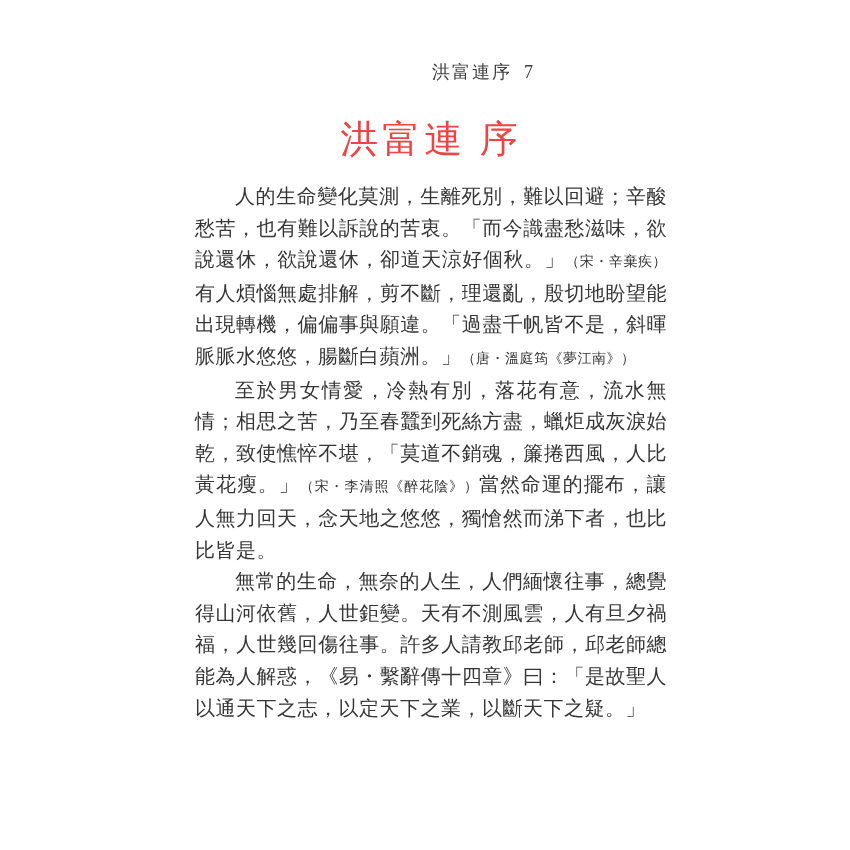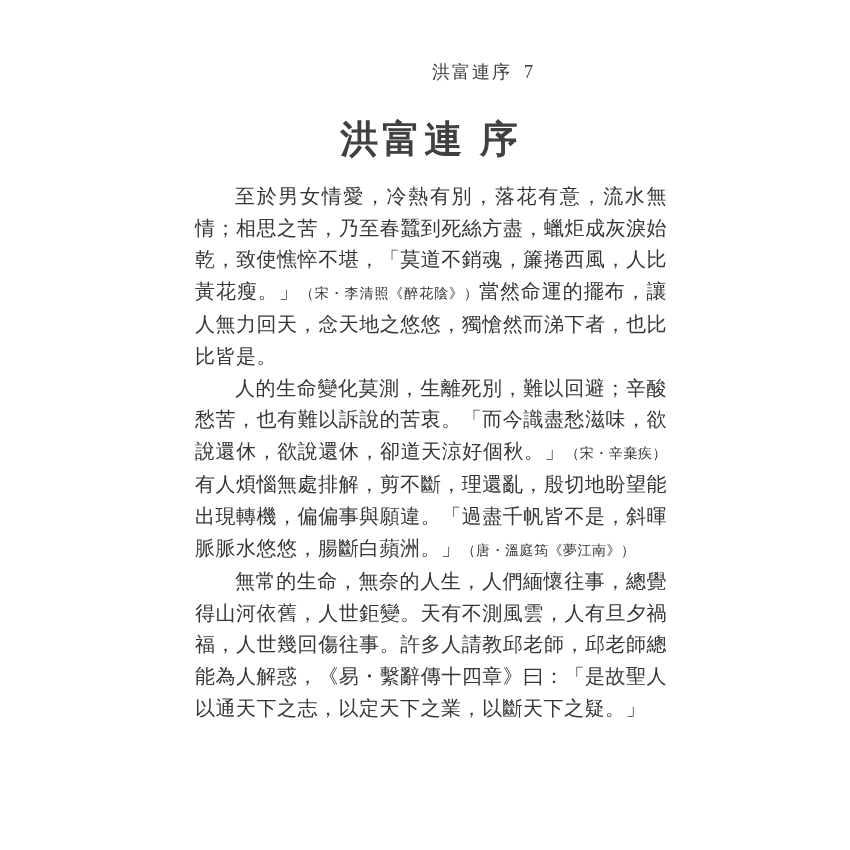--- a/index.html
+++ b/index.html
@@ -28,23 +28,23 @@
     margin-left: 12px;
     letter-spacing: 0;
   }
   .page-title {
     position: absolute;
     top: 114px;
     left: 195px;
     width: 472px;
     text-align: center;
     font-size: 38px;
-    font-weight: 700;
+    font-weight: 400;
     letter-spacing: 4px;
-    color: #404040;
+    color: #ef4444;
     white-space: nowrap;
   }
   .content {
     position: absolute;
     top: 181px;
     left: 195px;
     width: 472px;
     font-size: 20px;
     line-height: 31.6px;
     text-align: justify;
@@ -66,18 +66,18 @@
 
 <div class="page">
 
   <div class="running-header">
     <span>洪富連序</span><span class="pagenum">7</span>
   </div>
 
   <div class="page-title">洪富連 序</div>
 
   <div class="content" id="content">
+      <p><span class="seg">人的生命變化莫測，生離死別，難以回避；辛酸愁苦，也有難以訴說的苦衷。「而今識盡愁滋味，欲說還休，欲說還休，卻道天涼好個秋。」</span><span class="seg small">（宋・辛棄疾）</span><span class="seg">有人煩惱無處排解，剪不斷，理還亂，殷切地盼望能出現轉機，偏偏事與願違。「過盡千帆皆不是，斜暉脈脈水悠悠，腸斷白蘋洲。」</span><span class="seg small">（唐・溫庭筠《夢江南》）</span></p>
       <p><span class="seg">至於男女情愛，冷熱有別，落花有意，流水無情；相思之苦，乃至春蠶到死絲方盡，蠟炬成灰淚始乾，致使憔悴不堪，「莫道不銷魂，簾捲西風，人比黃花瘦。」</span><span class="seg small">（宋・李清照《醉花陰》）</span><span class="seg">當然命運的擺布，讓人無力回天，念天地之悠悠，獨愴然而涕下者，也比比皆是。</span></p>
-      <p><span class="seg">人的生命變化莫測，生離死別，難以回避；辛酸愁苦，也有難以訴說的苦衷。「而今識盡愁滋味，欲說還休，欲說還休，卻道天涼好個秋。」</span><span class="seg small">（宋・辛棄疾）</span><span class="seg">有人煩惱無處排解，剪不斷，理還亂，殷切地盼望能出現轉機，偏偏事與願違。「過盡千帆皆不是，斜暉脈脈水悠悠，腸斷白蘋洲。」</span><span class="seg small">（唐・溫庭筠《夢江南》）</span></p>
       <p><span class="seg">無常的生命，無奈的人生，人們緬懷往事，總覺得山河依舊，人世鉅變。天有不測風雲，人有旦夕禍福，人世幾回傷往事。許多人請教邱老師，邱老師總能為人解惑，《易・繫辭傳十四章》曰：「是故聖人以通天下之志，以定天下之業，以斷天下之疑。」</span></p>
     </div>
 
 </div>
 
 </body></html>

